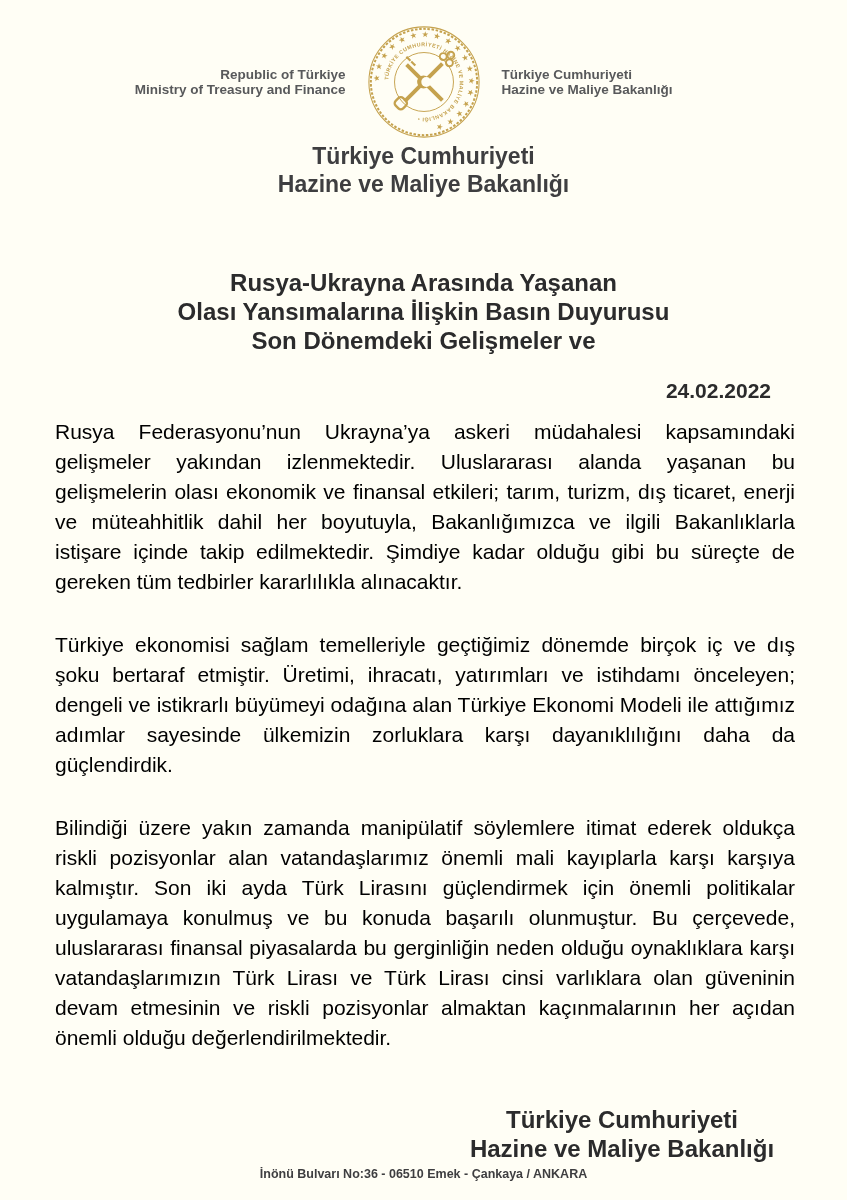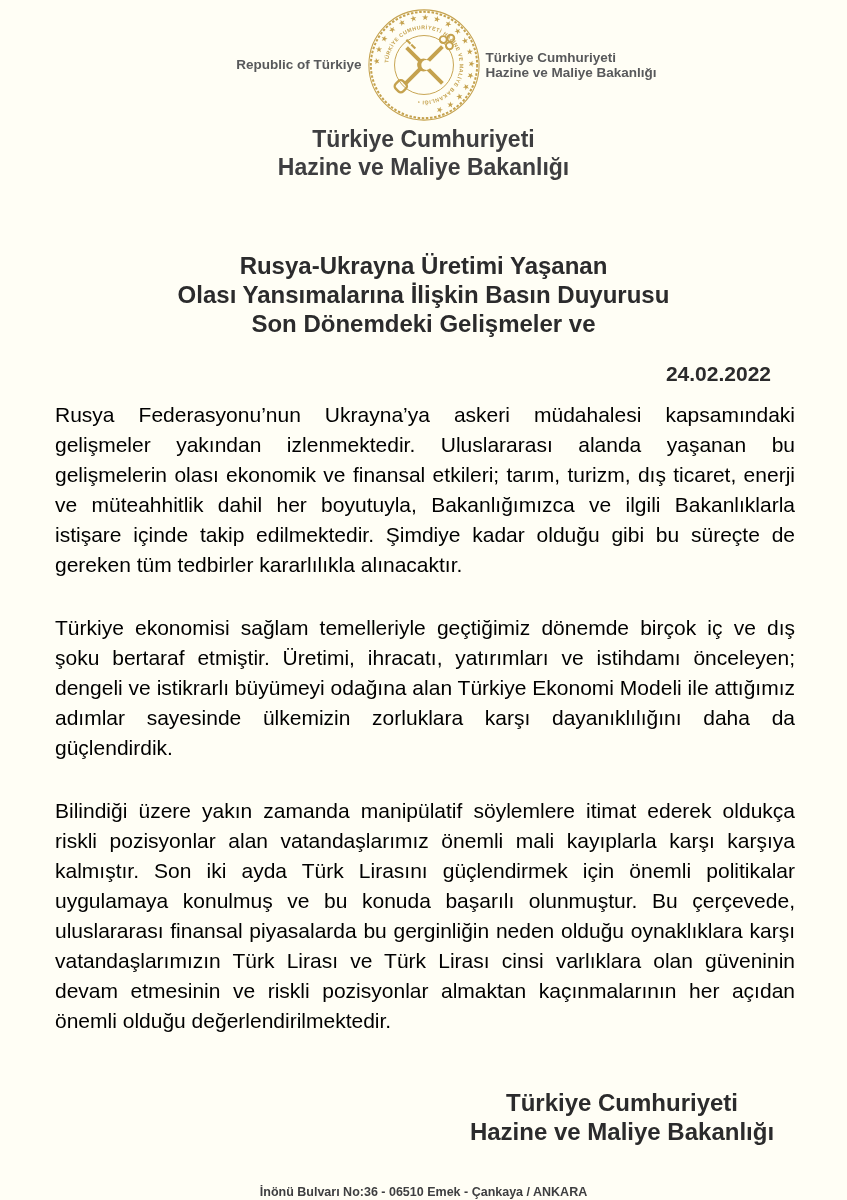--- a/index.html
+++ b/index.html
@@ -5,21 +5,21 @@
   html,body{margin:0;padding:0;}
   body{background:#e8e8e8;}
   .page{
     width:847px;height:1200px;margin:0 auto;position:relative;
     background:#FFFEF5;overflow:hidden;
     font-family:"Liberation Sans","DejaVu Sans",sans-serif;
   }
   
   .header{
     display:flex;justify-content:center;align-items:center;
-    padding-top:7px;gap:4px;
+    padding-top:24px;gap:20px;
   }
   .header-left{
     width:292px;text-align:right;color:#58595B;
     font-size:13.5px;line-height:15.5px;font-weight:600;
   }
   .header-right{
     width:292px;text-align:left;color:#58595B;
     font-size:13.5px;line-height:15.5px;font-weight:600;
   }
   .emblem{width:116px;height:116px;flex:0 0 auto;}
@@ -41,32 +41,33 @@
     font-size:21px;line-height:30px;color:#000000;
     text-align:justify;
   }
   .body-text p{margin:0 0 33px 0;}
   .signature{
     margin:52px 50px 0 auto;width:350px;text-align:center;
     font-weight:bold;font-size:24px;line-height:29px;color:#2B2B2C;
   }
   
   .footer{
-    position:absolute;left:0;right:0;bottom:0;text-align:center;
+    position:absolute;left:0;right:0;bottom:18px;text-align:center;
     font-size:12.5px;line-height:15.5px;color:#3E3E40;font-weight:600;
   }
 </style>
 </head>
 <body>
 
 <div class="page">
 
   <div class="header">
     <div class="header-left">
       <div>Republic of Türkiye</div>
+      <div>Ministry of Treasury and Finance</div>
     </div>
 
     <svg class="emblem" viewBox="0 0 120 120" xmlns="http://www.w3.org/2000/svg">
       <defs>
         <path id="starPath" d="M 60,60 m -46.5,0 a46.5,46.5 0 1,1 93,0 a46.5,46.5 0 1,1 -93,0" fill="none"></path>
         <path id="textPathCirc" d="M 60,60 m -37,0 a37,37 0 1,1 74,0 a37,37 0 1,1 -74,0" fill="none"></path>
       </defs>
 
       <circle cx="60" cy="60" r="57" fill="none" stroke="#C5A24E" stroke-width="1.1"></circle>
       <circle cx="60" cy="60" r="55" fill="none" stroke="#C5A24E" stroke-width="2.1" stroke-dasharray="2.6 1.7"></circle>
@@ -107,21 +108,21 @@
       <div>Hazine ve Maliye Bakanlığı</div>
     </div>
   </div>
 
   <div class="org-title">
     <div>Türkiye Cumhuriyeti</div>
     <div>Hazine ve Maliye Bakanlığı</div>
   </div>
 
   <div class="doc-title">
-    <div>Rusya-Ukrayna Üretimi Yaşanan</div>
+    <div>Rusya-Ukrayna Arasında Yaşanan</div>
     <div>Olası Yansımalarına İlişkin Basın Duyurusu</div>
     <div>Son Dönemdeki Gelişmeler ve</div>
   </div>
 
   <div class="date-row">24.02.2022</div>
 
   <div class="body-text">
     <p>Rusya Federasyonu’nun Ukrayna’ya askeri müdahalesi kapsamındaki gelişmeler yakından izlenmektedir. Uluslararası alanda yaşanan bu gelişmelerin olası ekonomik ve finansal etkileri; tarım, turizm, dış ticaret, enerji ve müteahhitlik dahil her boyutuyla, Bakanlığımızca ve ilgili Bakanlıklarla istişare içinde takip edilmektedir. Şimdiye kadar olduğu gibi bu süreçte de gereken tüm tedbirler kararlılıkla alınacaktır.</p>
     <p>Türkiye ekonomisi sağlam temelleriyle geçtiğimiz dönemde birçok iç ve dış şoku bertaraf etmiştir. Üretimi, ihracatı, yatırımları ve istihdamı önceleyen; dengeli ve istikrarlı büyümeyi odağına alan Türkiye Ekonomi Modeli ile attığımız adımlar sayesinde ülkemizin zorluklara karşı dayanıklılığını daha da güçlendirdik.</p>
     <p>Bilindiği üzere yakın zamanda manipülatif söylemlere itimat ederek oldukça riskli pozisyonlar alan vatandaşlarımız önemli mali kayıplarla karşı karşıya kalmıştır. Son iki ayda Türk Lirasını güçlendirmek için önemli politikalar uygulamaya konulmuş ve bu konuda başarılı olunmuştur. Bu çerçevede, uluslararası finansal piyasalarda bu gerginliğin neden olduğu oynaklıklara karşı vatandaşlarımızın Türk Lirası ve Türk Lirası cinsi varlıklara olan güveninin devam etmesinin ve riskli pozisyonlar almaktan kaçınmalarının her açıdan önemli olduğu değerlendirilmektedir.</p>

